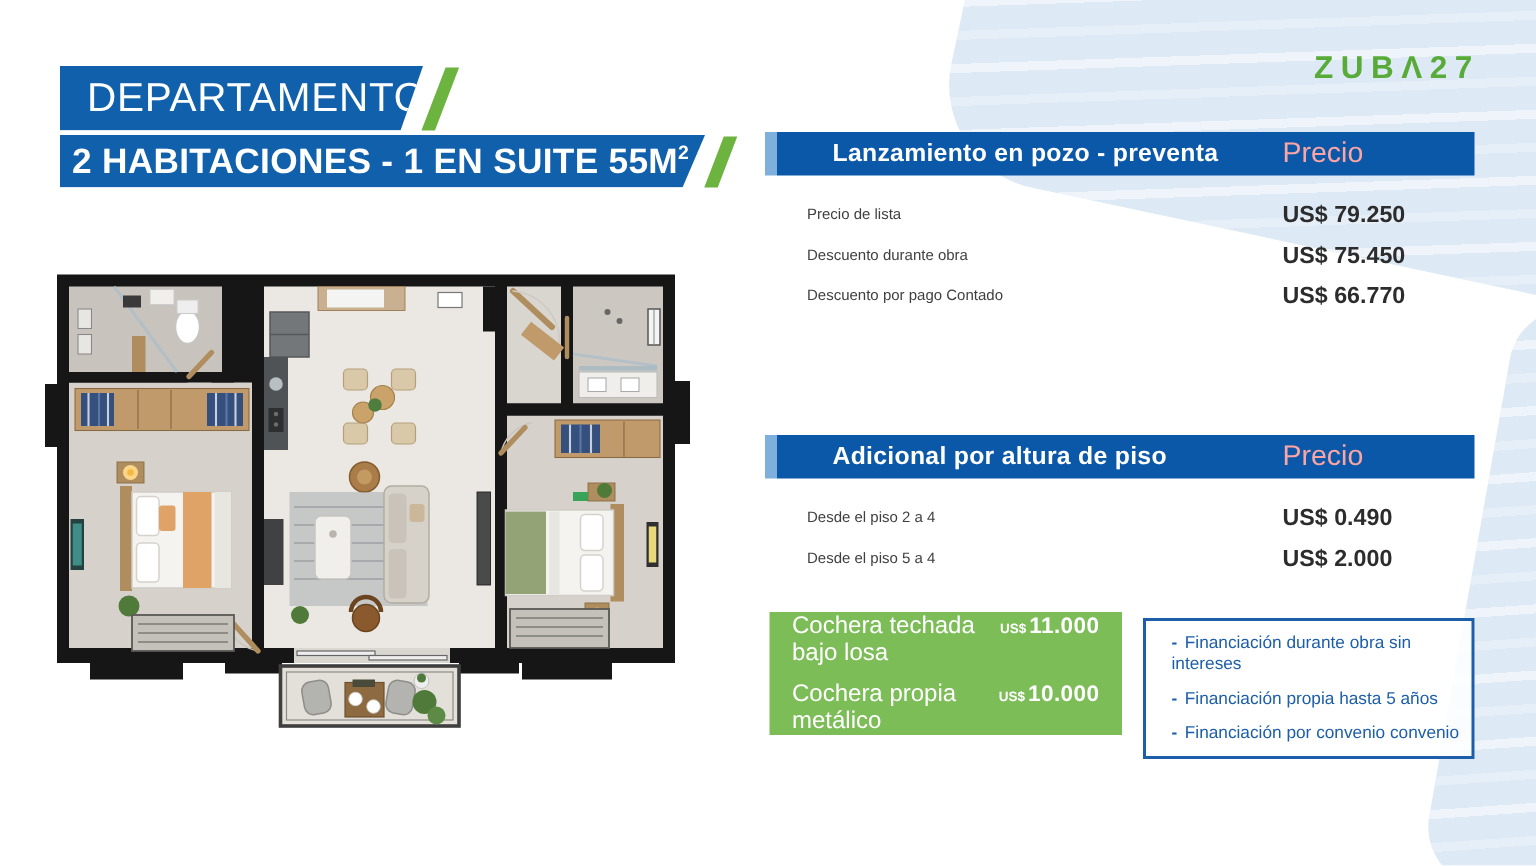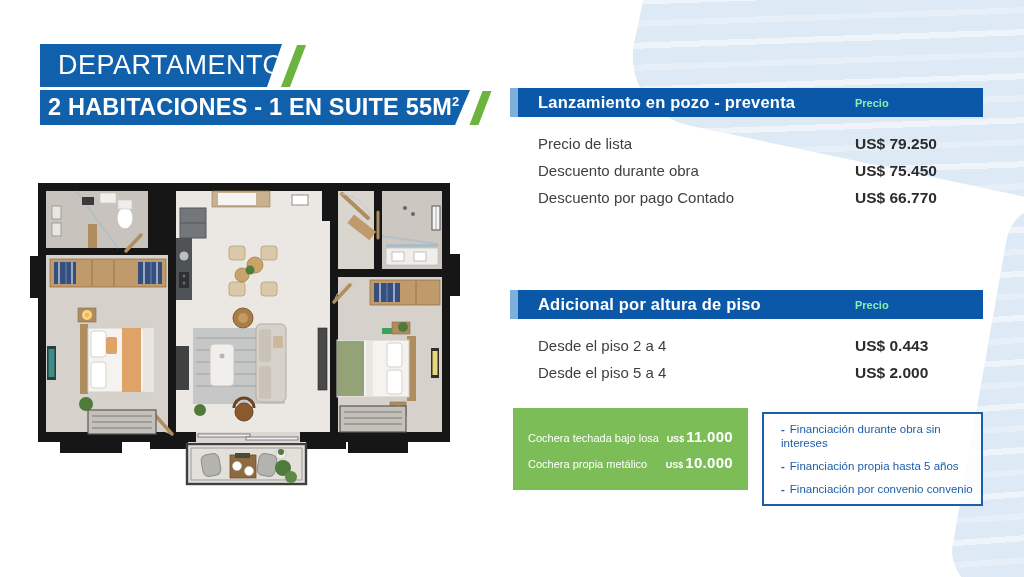--- a/index.html
+++ b/index.html
@@ -27,34 +27,34 @@
   .banner sup { font-size:.55em; vertical-align:super; }
 
   
   .logo { position:absolute; left:876px; top:34px; z-index:2; color:var(--logo-green);
     font-size:21px; font-weight:bold; letter-spacing:5px; }
 
   
   .price-table { position:absolute; left:518px; width:465px; z-index:2; }
   .table-launch { top:88px; }
   .table-floor  { top:290px; }
-  .table-header { position:relative; height:29px; background:var(--primary-blue); display:flex; align-items:center; padding-left:20px; }
+  .table-header { position:relative; height:29px; background:var(--primary-blue); display:flex; align-items:center; padding-left:37px; }
   .header-accent { position:absolute; left:-8px; top:0; width:8px; height:29px; background:var(--stripe-light-blue); }
   .header-title { color:#fff; font-weight:bold; font-size:16.5px; letter-spacing:.2px; flex:1; }
-  .header-price { color:#86efac; font-weight:bold; font-size:11px; width:128px; }
+  .header-price { color:#fca5a5; font-weight:normal; font-size:19px; width:128px; }
   .table-rows { padding-top:13px; }
   .price-row { display:flex; align-items:center; height:27px; padding-left:20px; }
-  .row-label { flex:1; font-size:15px; color:var(--text-dark); }
+  .row-label { flex:1; font-size:10px; color:var(--text-dark); }
   .row-value { width:128px; font-size:15.5px; font-weight:bold; color:#2c2c2c; }
 
   
   .garage-box { position:absolute; left:513px; top:408px; width:235px; height:82px; z-index:2;
     background:var(--garage-green); color:#fff; display:flex; flex-direction:column; justify-content:center; gap:9px; padding:0 15px; }
   .garage-row { display:flex; align-items:baseline; }
-  .garage-label { flex:1; font-size:11px; }
+  .garage-label { flex:1; font-size:16px; }
   .garage-currency { font-size:9px; font-weight:bold; margin-right:2px; }
   .garage-amount { font-size:15px; font-weight:bold; letter-spacing:.3px; }
 
   
   .financing-box { position:absolute; left:762px; top:412px; width:221px; height:94px; z-index:2;
     border:2px solid var(--financing-blue); background:rgba(255,255,255,.85);
     display:flex; flex-direction:column; justify-content:center; gap:9px; padding:4px 6px 4px 17px; }
   .financing-item { color:var(--financing-blue); font-size:11.5px; line-height:14px; }
   .financing-item .dash { margin-right:5px; font-weight:bold; }
 
@@ -73,20 +73,21 @@
   <div class="banner banner-1">
     <span>DEPARTAMENTO</span>
   </div>
   <div class="sliver sliver-1"></div>
 
   <div class="banner banner-2">
     <span><span>2 HABITACIONES - 1 EN SUITE 55M</span><sup>2</sup></span>
   </div>
   <div class="sliver sliver-2"></div>
 
+  <div class="logo">ZUBΛ27</div>
 
   <section class="price-table table-launch">
     <div class="table-header">
       <div class="header-accent"></div>
       <span class="header-title">Lanzamiento en pozo - preventa</span>
       <span class="header-price">Precio</span>
     </div>
     <div class="table-rows">
       <div class="price-row">
         <span class="row-label">Precio de lista</span>
@@ -105,21 +106,21 @@
 
   <section class="price-table table-floor">
     <div class="table-header">
       <div class="header-accent"></div>
       <span class="header-title">Adicional por altura de piso</span>
       <span class="header-price">Precio</span>
     </div>
     <div class="table-rows">
       <div class="price-row">
         <span class="row-label">Desde el piso 2 a 4</span>
-        <span class="row-value">US$ 0.443</span>
+        <span class="row-value">US$ 0.490</span>
       </div>
       <div class="price-row">
         <span class="row-label">Desde el piso 5 a 4</span>
         <span class="row-value">US$ 2.000</span>
       </div>
     </div>
   </section>
 
   <section class="garage-box">
     <div class="garage-row">

